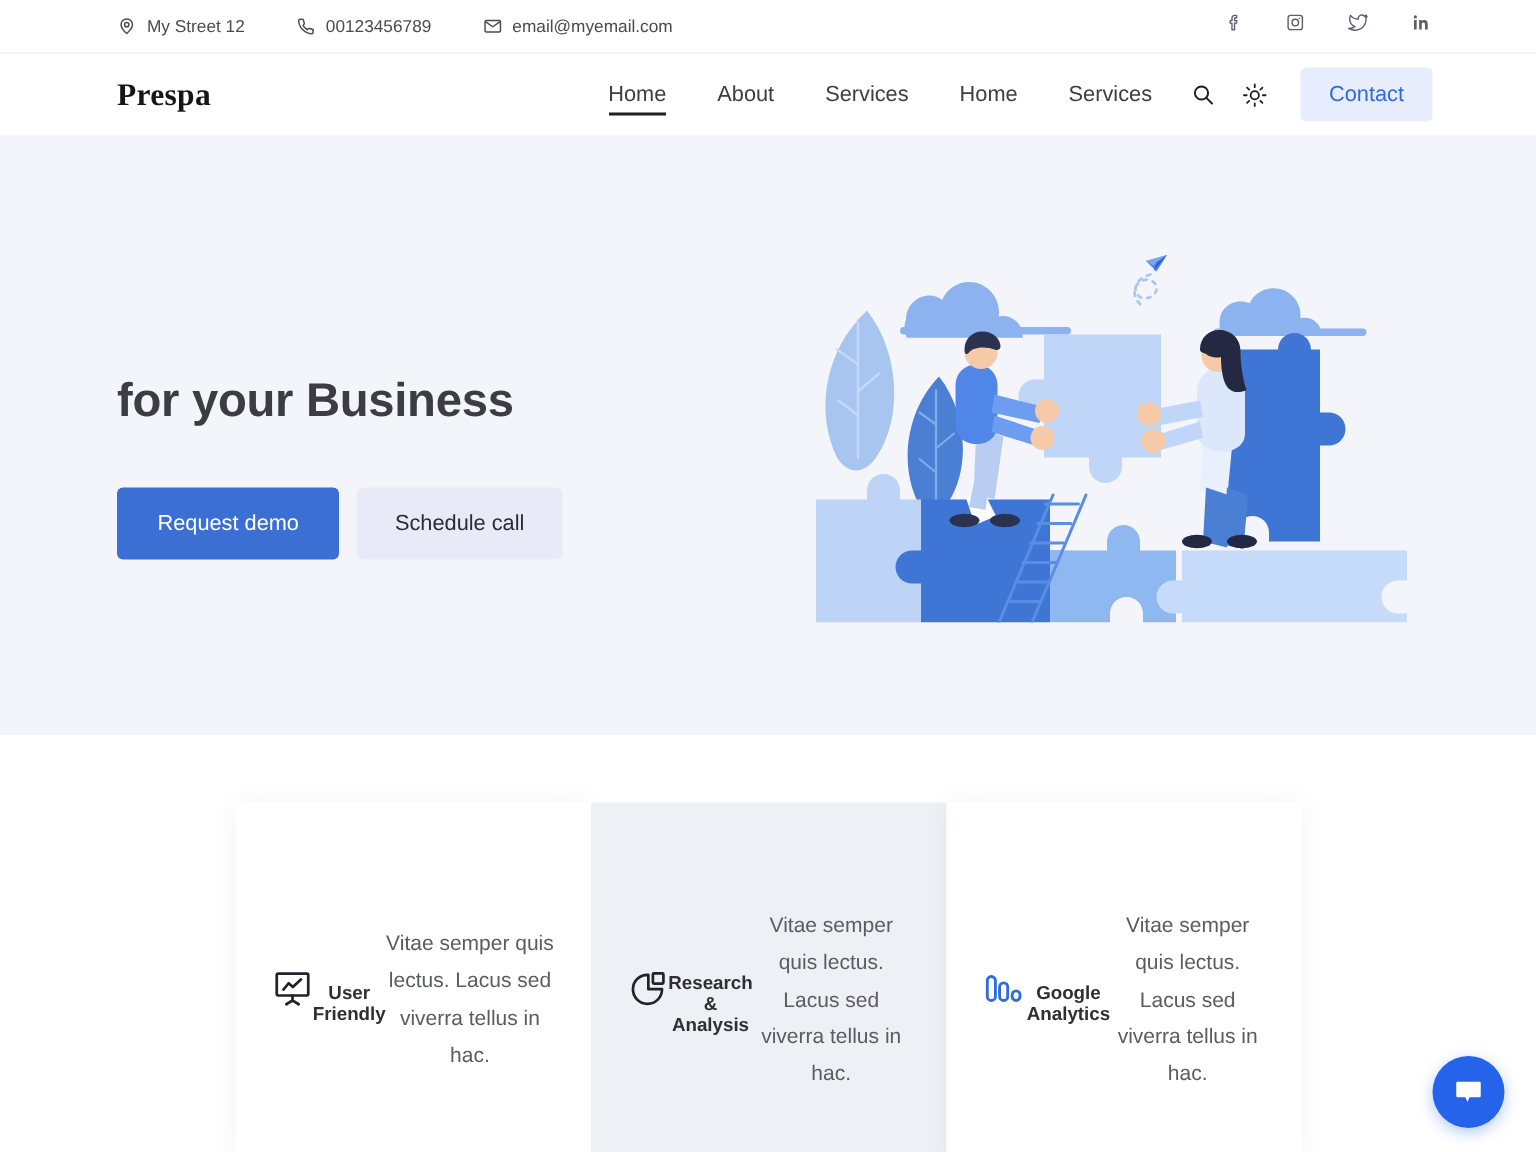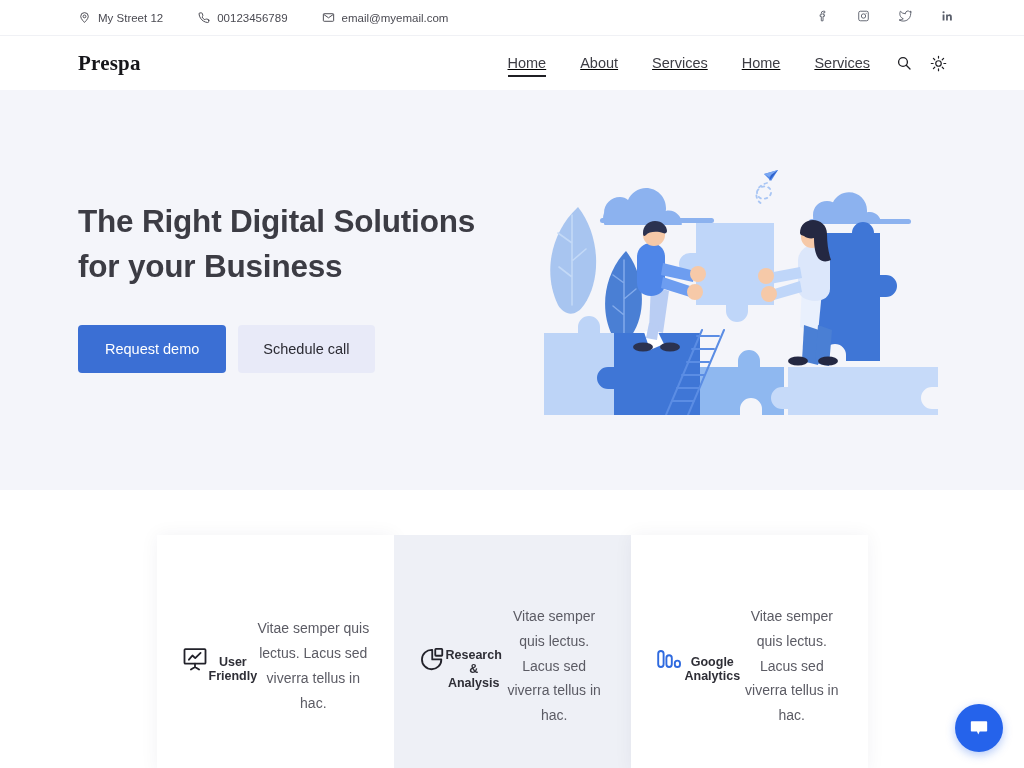--- a/index.html
+++ b/index.html
@@ -35,21 +35,21 @@
     display: flex; align-items: center;
     padding: 0 69px 0 78px;
     background: #ffffff;
   }
   .logo {
     font-family: "Liberation Serif", serif;
     font-weight: bold; font-size: 21px;
     color: #16161a; letter-spacing: .2px;
   }
   .nav-spacer { flex: 1; }
-  .nav-links { display: flex; align-items: center; gap: 0; text-decoration: underline; }
+  .nav-links { display: flex; align-items: center; gap: 0; }
   .nav-link {
     font-size: 14.5px; color: #3d3d44;
     padding: 4px 17px 5px 17px;
     text-decoration: none; position: relative;
     white-space: nowrap; cursor: pointer;
   }
   .nav-link.active::after {
     content: ""; position: absolute;
     left: 17px; right: 17px; bottom: -1px;
     height: 1.5px; background: #1f1f24;
@@ -221,27 +221,28 @@
       </svg>
     </div>
 
     <div class="nav-icon-btn">
       <svg width="17" height="17" viewBox="0 0 24 24" fill="none" stroke="#1f1f24" stroke-width="1.7" stroke-linecap="round">
         <circle cx="12" cy="12" r="3.9"></circle>
         <path d="M12 1.8v2.6M12 19.6v2.6M4.8 4.8l1.9 1.9M17.3 17.3l1.9 1.9M1.8 12h2.6M19.6 12h2.6M4.8 19.2l1.9-1.9M17.3 6.7l1.9-1.9"></path>
       </svg>
     </div>
 
+    <button class="contact-btn">Contact</button>
   </div>
 </nav>
 
 <section class="hero">
   <div class="hero-text">
     <h1 class="hero-title">
-      <span>The Right Digital Solutions</span><br>
+      <br>
       <span>for your Business</span>
     </h1>
     <div class="hero-actions">
       <button class="btn-primary">Request demo</button>
       <button class="btn-secondary">Schedule call</button>
     </div>
   </div>
 
   <div class="hero-art">
     <svg width="420" height="250" viewBox="0 0 420 250" fill="none">

